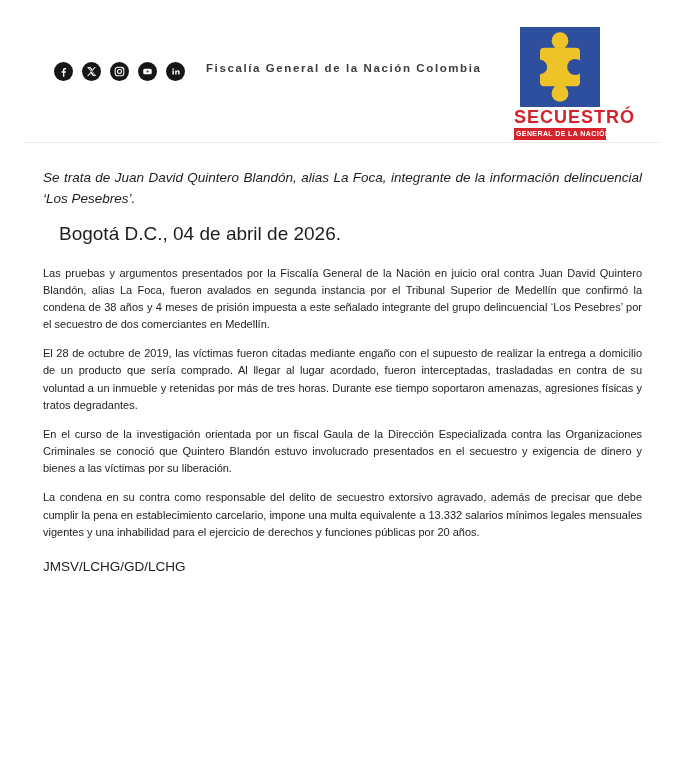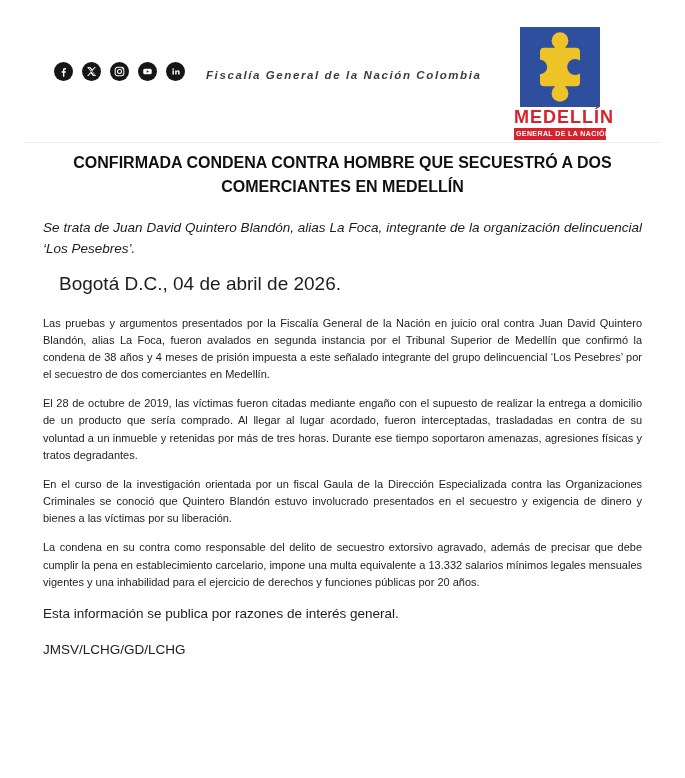--- a/index.html
+++ b/index.html
@@ -10,21 +10,21 @@
     color: #1d1d1d;
     overflow: hidden;
     position: relative;
   }
   .page { width: 685px; height: 778px; background: #ffffff; position: relative; }
 
   
   header { position: relative; height: 142px; }
   .social-row {
     position: absolute; left: 54px; top: 62px;
-    display: flex; align-items: flex-end; gap: 9px; font-style: italic;
+    display: flex; align-items: flex-start; gap: 9px;
   }
   .sicon {
     width: 19px; height: 19px; border-radius: 50%;
     background: #161616; display: inline-flex;
     align-items: center; justify-content: center;
     flex: 0 0 auto; cursor: pointer; text-decoration: none;
   }
   .sicon svg { width: 13px; height: 13px; display: block; }
   .account {
     font-size: 11.5px; font-weight: bold; letter-spacing: 1.6px;
@@ -114,37 +114,35 @@
             <circle cx="50" cy="17" r="10.5"></circle>
             <rect x="43.5" y="16" width="13" height="14"></rect>
             <circle cx="50" cy="83" r="10.5"></circle>
             <rect x="43.5" y="70" width="13" height="14"></rect>
           </g>
           <circle cx="25" cy="50" r="9" fill="#2d4f9e"></circle>
           <circle cx="69" cy="50" r="10" fill="#2d4f9e"></circle>
           <rect x="69" y="46.5" width="7" height="7" fill="#2d4f9e"></rect>
         </svg>
       </div>
-      <div class="logo-word">MEDELLÍN</div>
+      <div class="logo-word">SECUESTRÓ</div>
       <div class="logo-banner">GENERAL DE LA NACIÓN</div>
     </div>
   </header>
 
   <div class="rule"></div>
 
   <main class="article">
-    <h1 class="title">CONFIRMADA CONDENA CONTRA HOMBRE QUE SECUESTRÓ A DOS COMERCIANTES EN MEDELLÍN</h1>
 
-    <p class="lead">Se trata de Juan David Quintero Blandón, alias La Foca, integrante de la organización delincuencial ‘Los Pesebres’.</p>
+    <p class="lead">Se trata de Juan David Quintero Blandón, alias La Foca, integrante de la información delincuencial ‘Los Pesebres’.</p>
 
     <p class="dateline">Bogotá D.C., 04 de abril de 2026.</p>
 
     <p class="body-p">Las pruebas y argumentos presentados por la Fiscalía General de la Nación en juicio oral contra Juan David Quintero Blandón, alias La Foca, fueron avalados en segunda instancia por el Tribunal Superior de Medellín que confirmó la condena de 38 años y 4 meses de prisión impuesta a este señalado integrante del grupo delincuencial ‘Los Pesebres’ por el secuestro de dos comerciantes en Medellín.</p>
     <p class="body-p">El 28 de octubre de 2019, las víctimas fueron citadas mediante engaño con el supuesto de realizar la entrega a domicilio de un producto que sería comprado. Al llegar al lugar acordado, fueron interceptadas, trasladadas en contra de su voluntad a un inmueble y retenidas por más de tres horas. Durante ese tiempo soportaron amenazas, agresiones físicas y tratos degradantes.</p>
     <p class="body-p">En el curso de la investigación orientada por un fiscal Gaula de la Dirección Especializada contra las Organizaciones Criminales se conoció que Quintero Blandón estuvo involucrado presentados en el secuestro y exigencia de dinero y bienes a las víctimas por su liberación.</p>
     <p class="body-p">La condena en su contra como responsable del delito de secuestro extorsivo agravado, además de precisar que debe cumplir la pena en establecimiento carcelario, impone una multa equivalente a 13.332 salarios mínimos legales mensuales vigentes y una inhabilidad para el ejercicio de derechos y funciones públicas por 20 años.</p>
 
-    <p class="closing">Esta información se publica por razones de interés general.</p>
 
     <p class="signature">JMSV/LCHG/GD/LCHG</p>
   </main>
 
 </div>
 
 </body></html>

